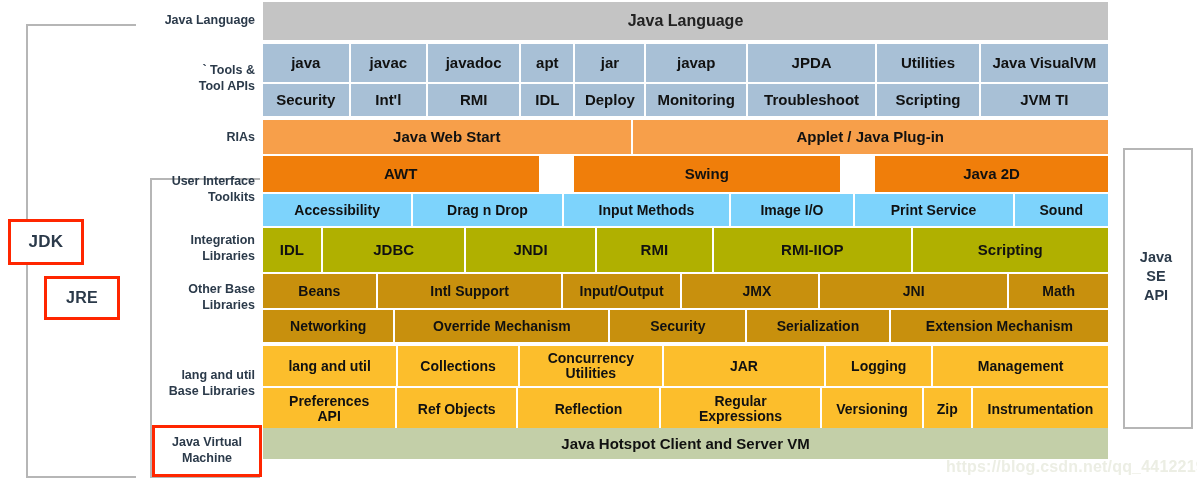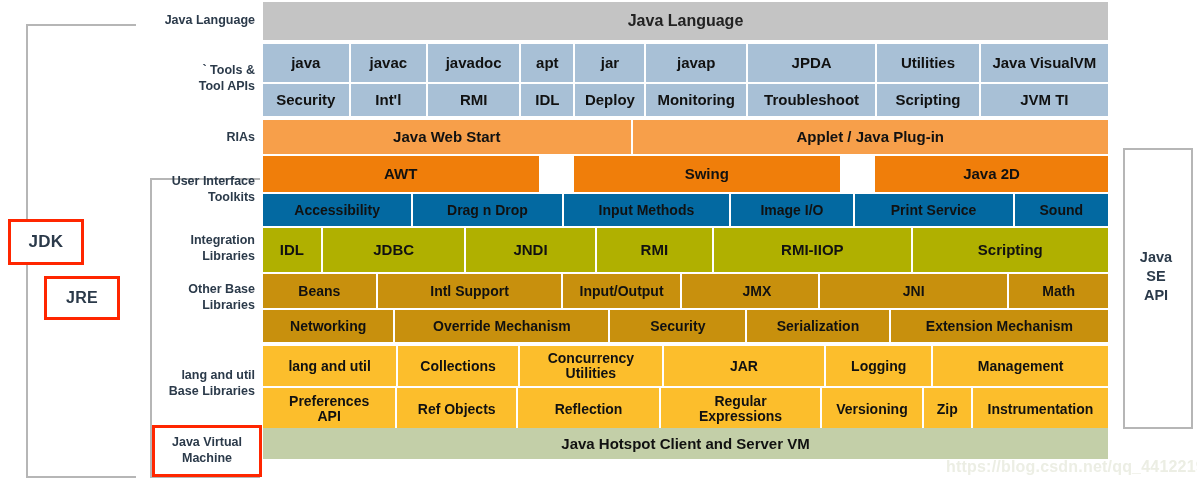--- a/index.html
+++ b/index.html
@@ -29,21 +29,21 @@
     font-size:12.5px;font-weight:bold;line-height:1.25;color:#2b3a4a;}
   .cell{display:flex;align-items:center;justify-content:center;
     text-align:center;font-weight:bold;color:#111;box-sizing:border-box;
     padding:0 2px;line-height:1.05;overflow:hidden;}
 
   
   .c-lang   {background:#c4c4c4;font-size:16px;color:#222;}
   .c-tools  {background:#a8c0d6;font-size:15px;}
   .c-rias   {background:#f79f4a;font-size:15px;}
   .c-ui     {background:#f07e0a;font-size:15px;}
-  .c-ui2    {background:#0369a1;font-size:14px;}
+  .c-ui2    {background:#7dd3fc;font-size:14px;}
   .c-integ  {background:#b0b000;font-size:15px;}
   .c-other  {background:#c8900d;font-size:14px;}
   .c-lang2  {background:#fcbe2c;font-size:14px;}
   .c-jvm    {background:#c3cfa8;font-size:15px;color:#111;}
 
   
   #row-lang  {top:2px;height:38px;}
   #row-tools1{top:44px;height:38px;}
   #row-tools2{top:84px;height:32px;}
   #row-rias  {top:120px;height:34px;}

